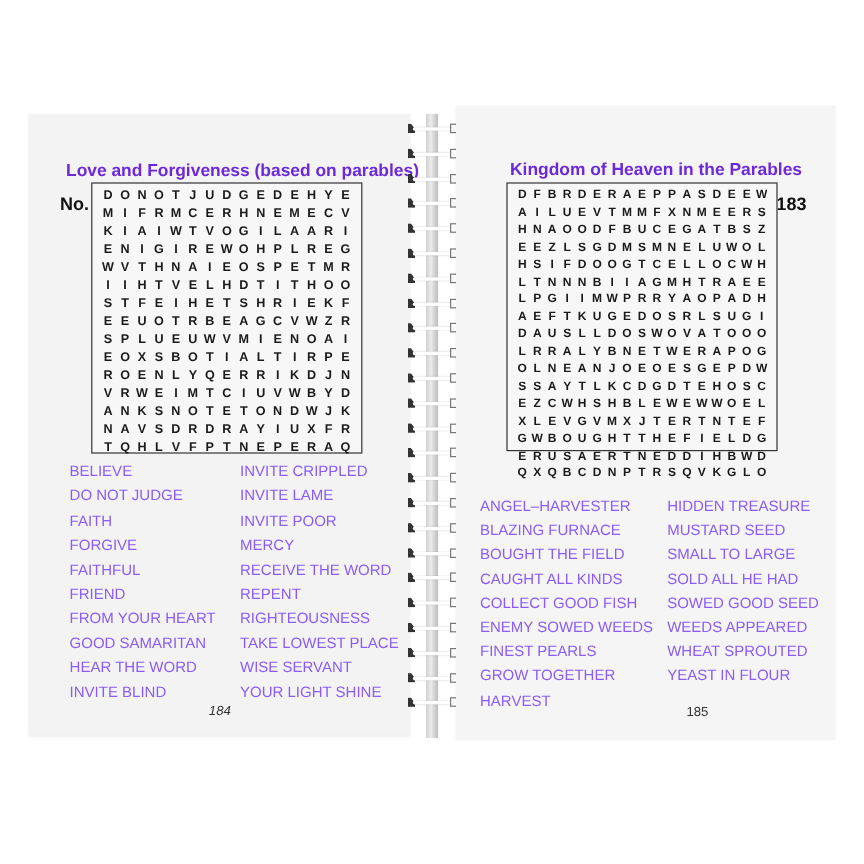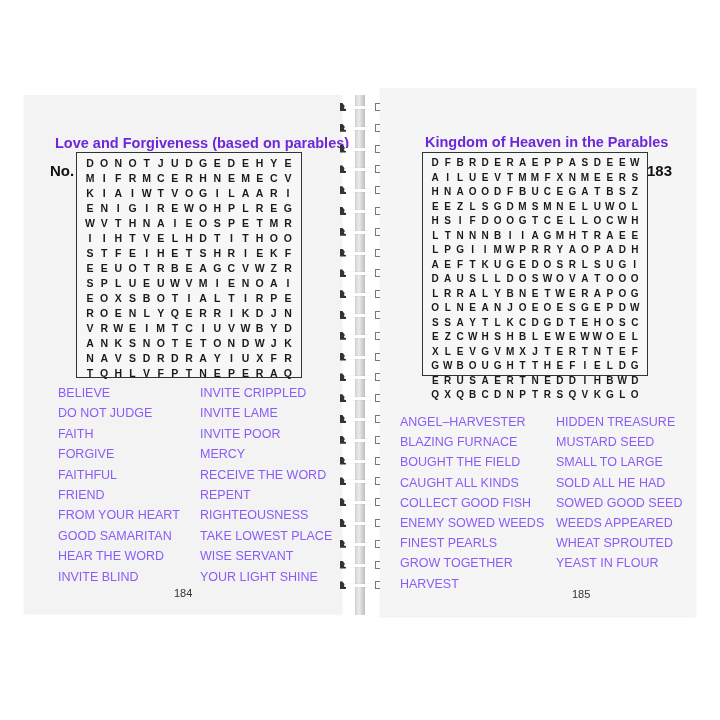--- a/index.html
+++ b/index.html
@@ -278,21 +278,21 @@
       <div class="word">INVITE LAME</div>
       <div class="word">INVITE POOR</div>
       <div class="word">MERCY</div>
       <div class="word">RECEIVE THE WORD</div>
       <div class="word">REPENT</div>
       <div class="word">RIGHTEOUSNESS</div>
       <div class="word">TAKE LOWEST PLACE</div>
       <div class="word">WISE SERVANT</div>
       <div class="word">YOUR LIGHT SHINE</div>
     </div>
-  <div class="page-num" style="left:150px; top:492px;">184</div>
+  <div class="page-num" style="left:150px; top:492px;font-style:italic;">184</div>
 </div>
 
 <div class="spine">
   <div class="spine-core"></div>
   <div id="coils">
       <div class="coil" style="top: 8px;">
         <span class="hole-l"></span>
         <span class="loop"></span>
         <span class="hole-r"></span>
       </div>

